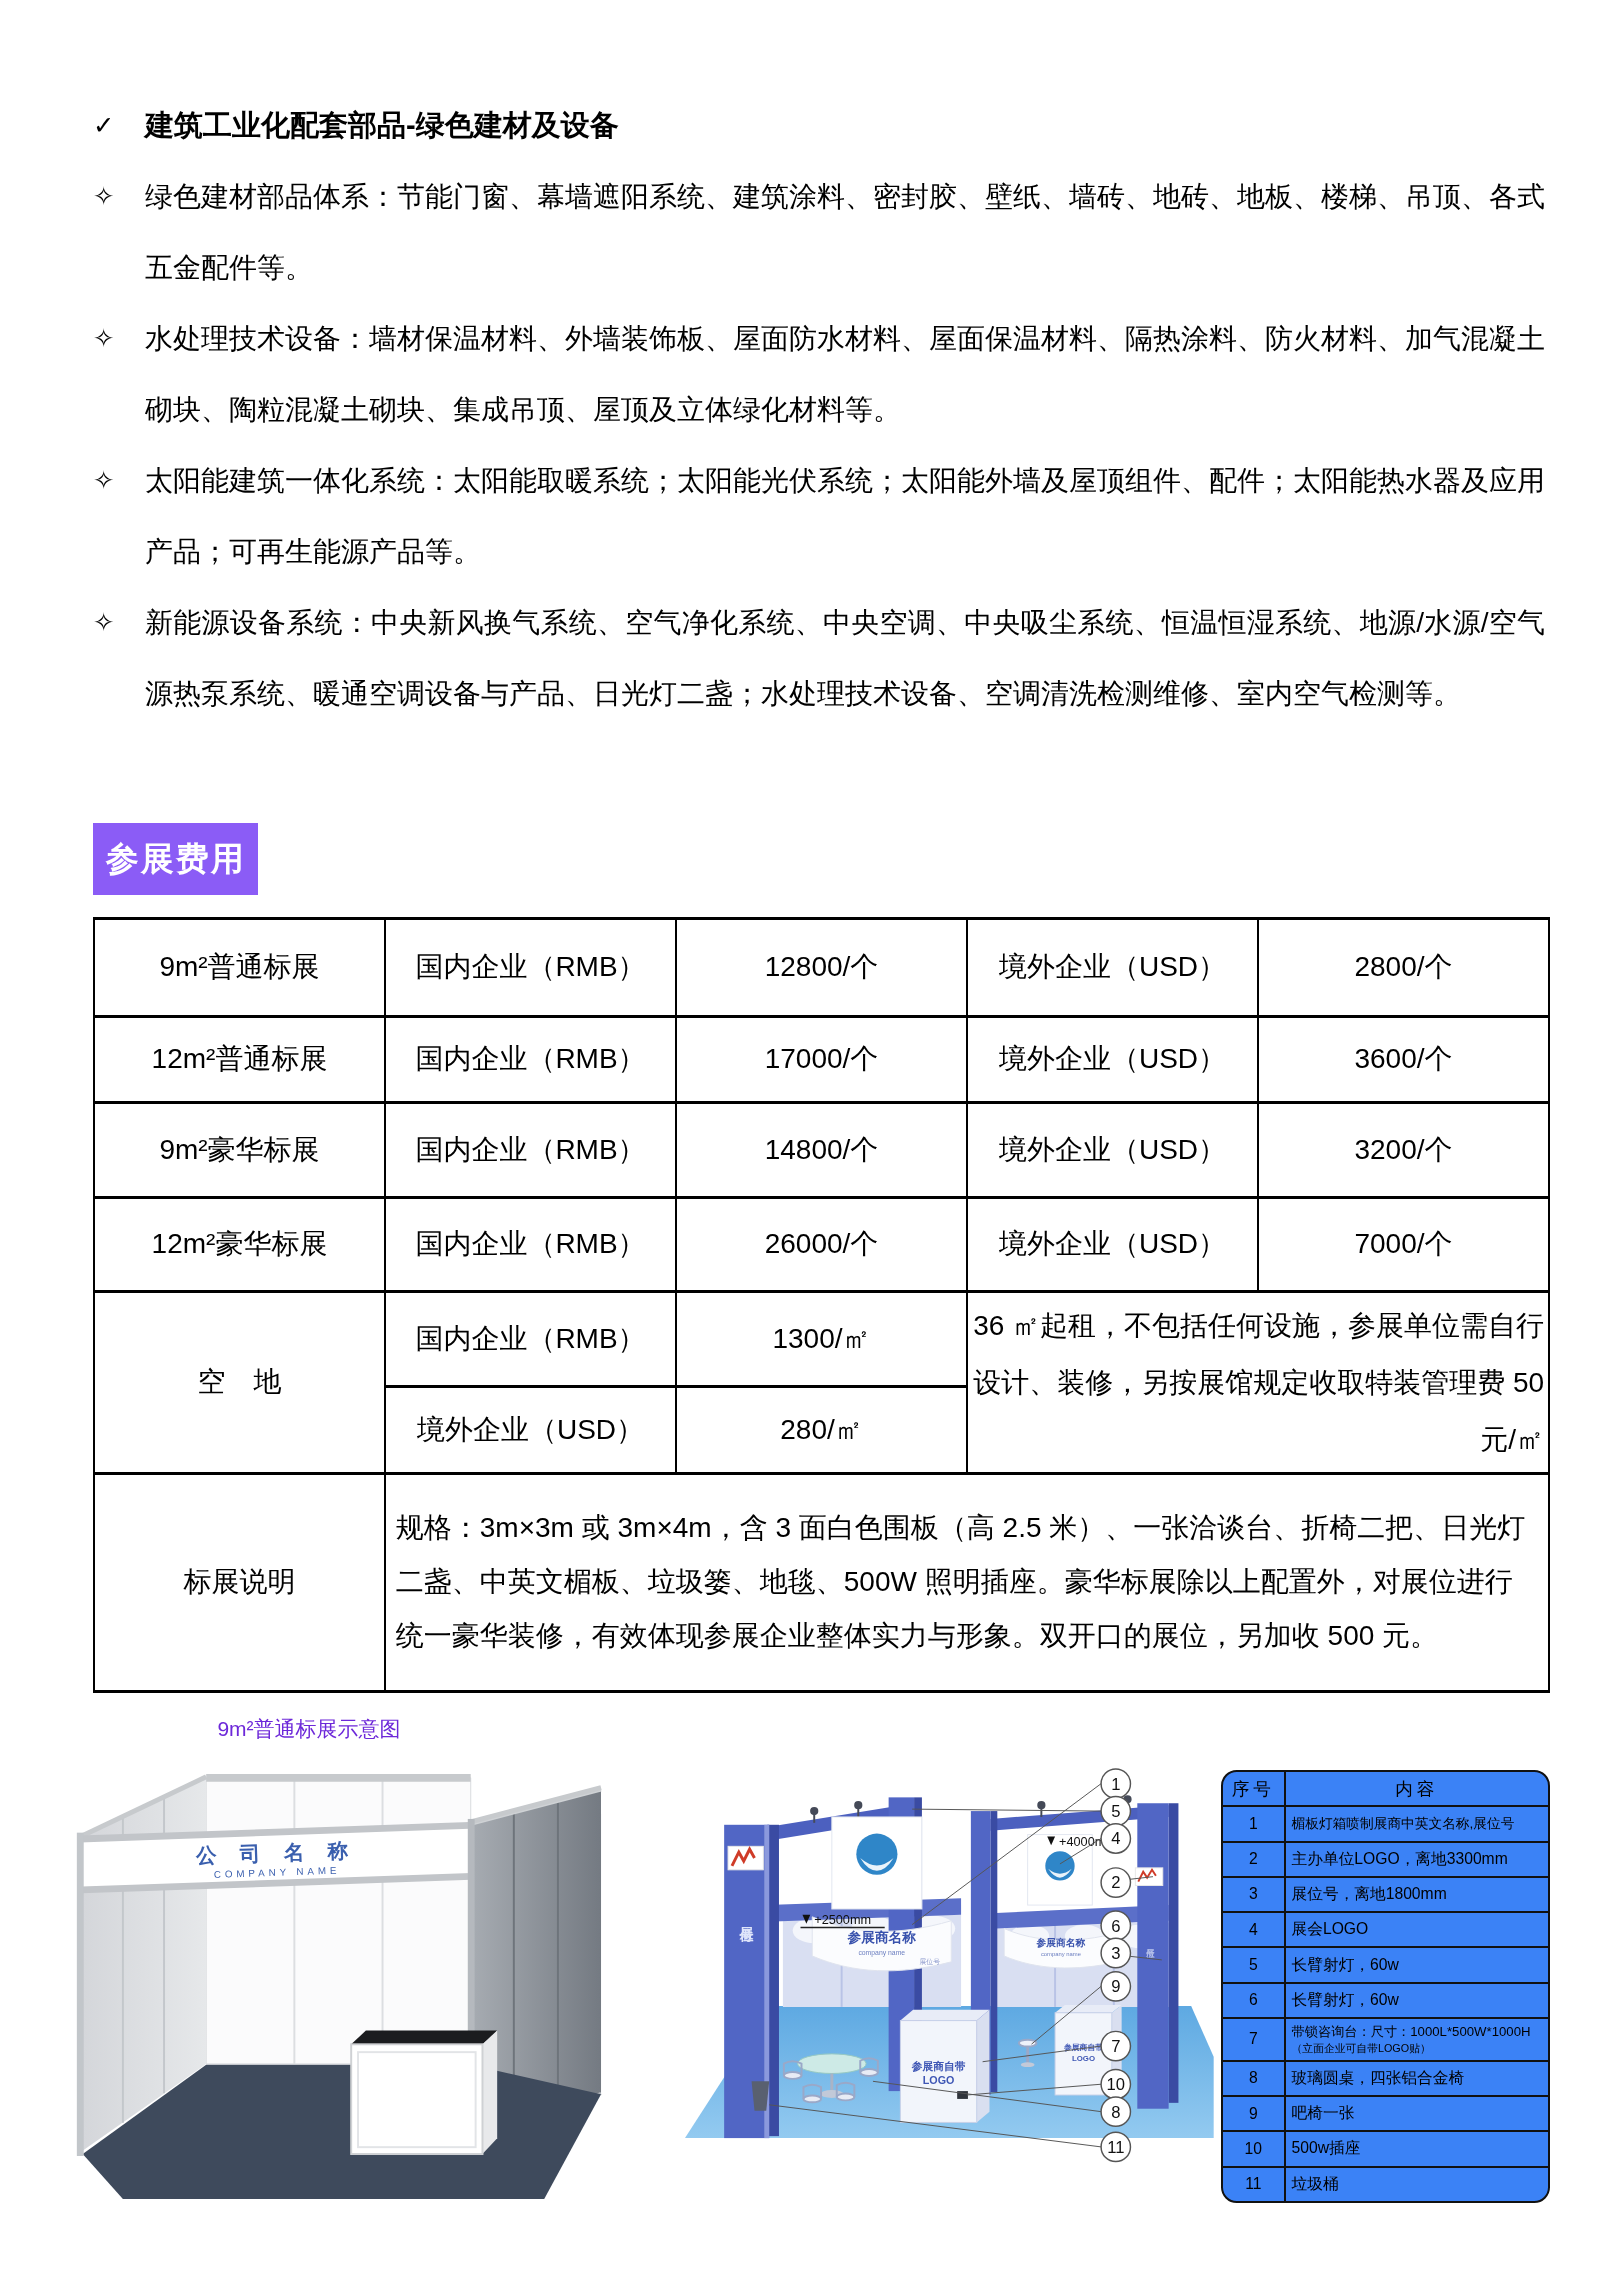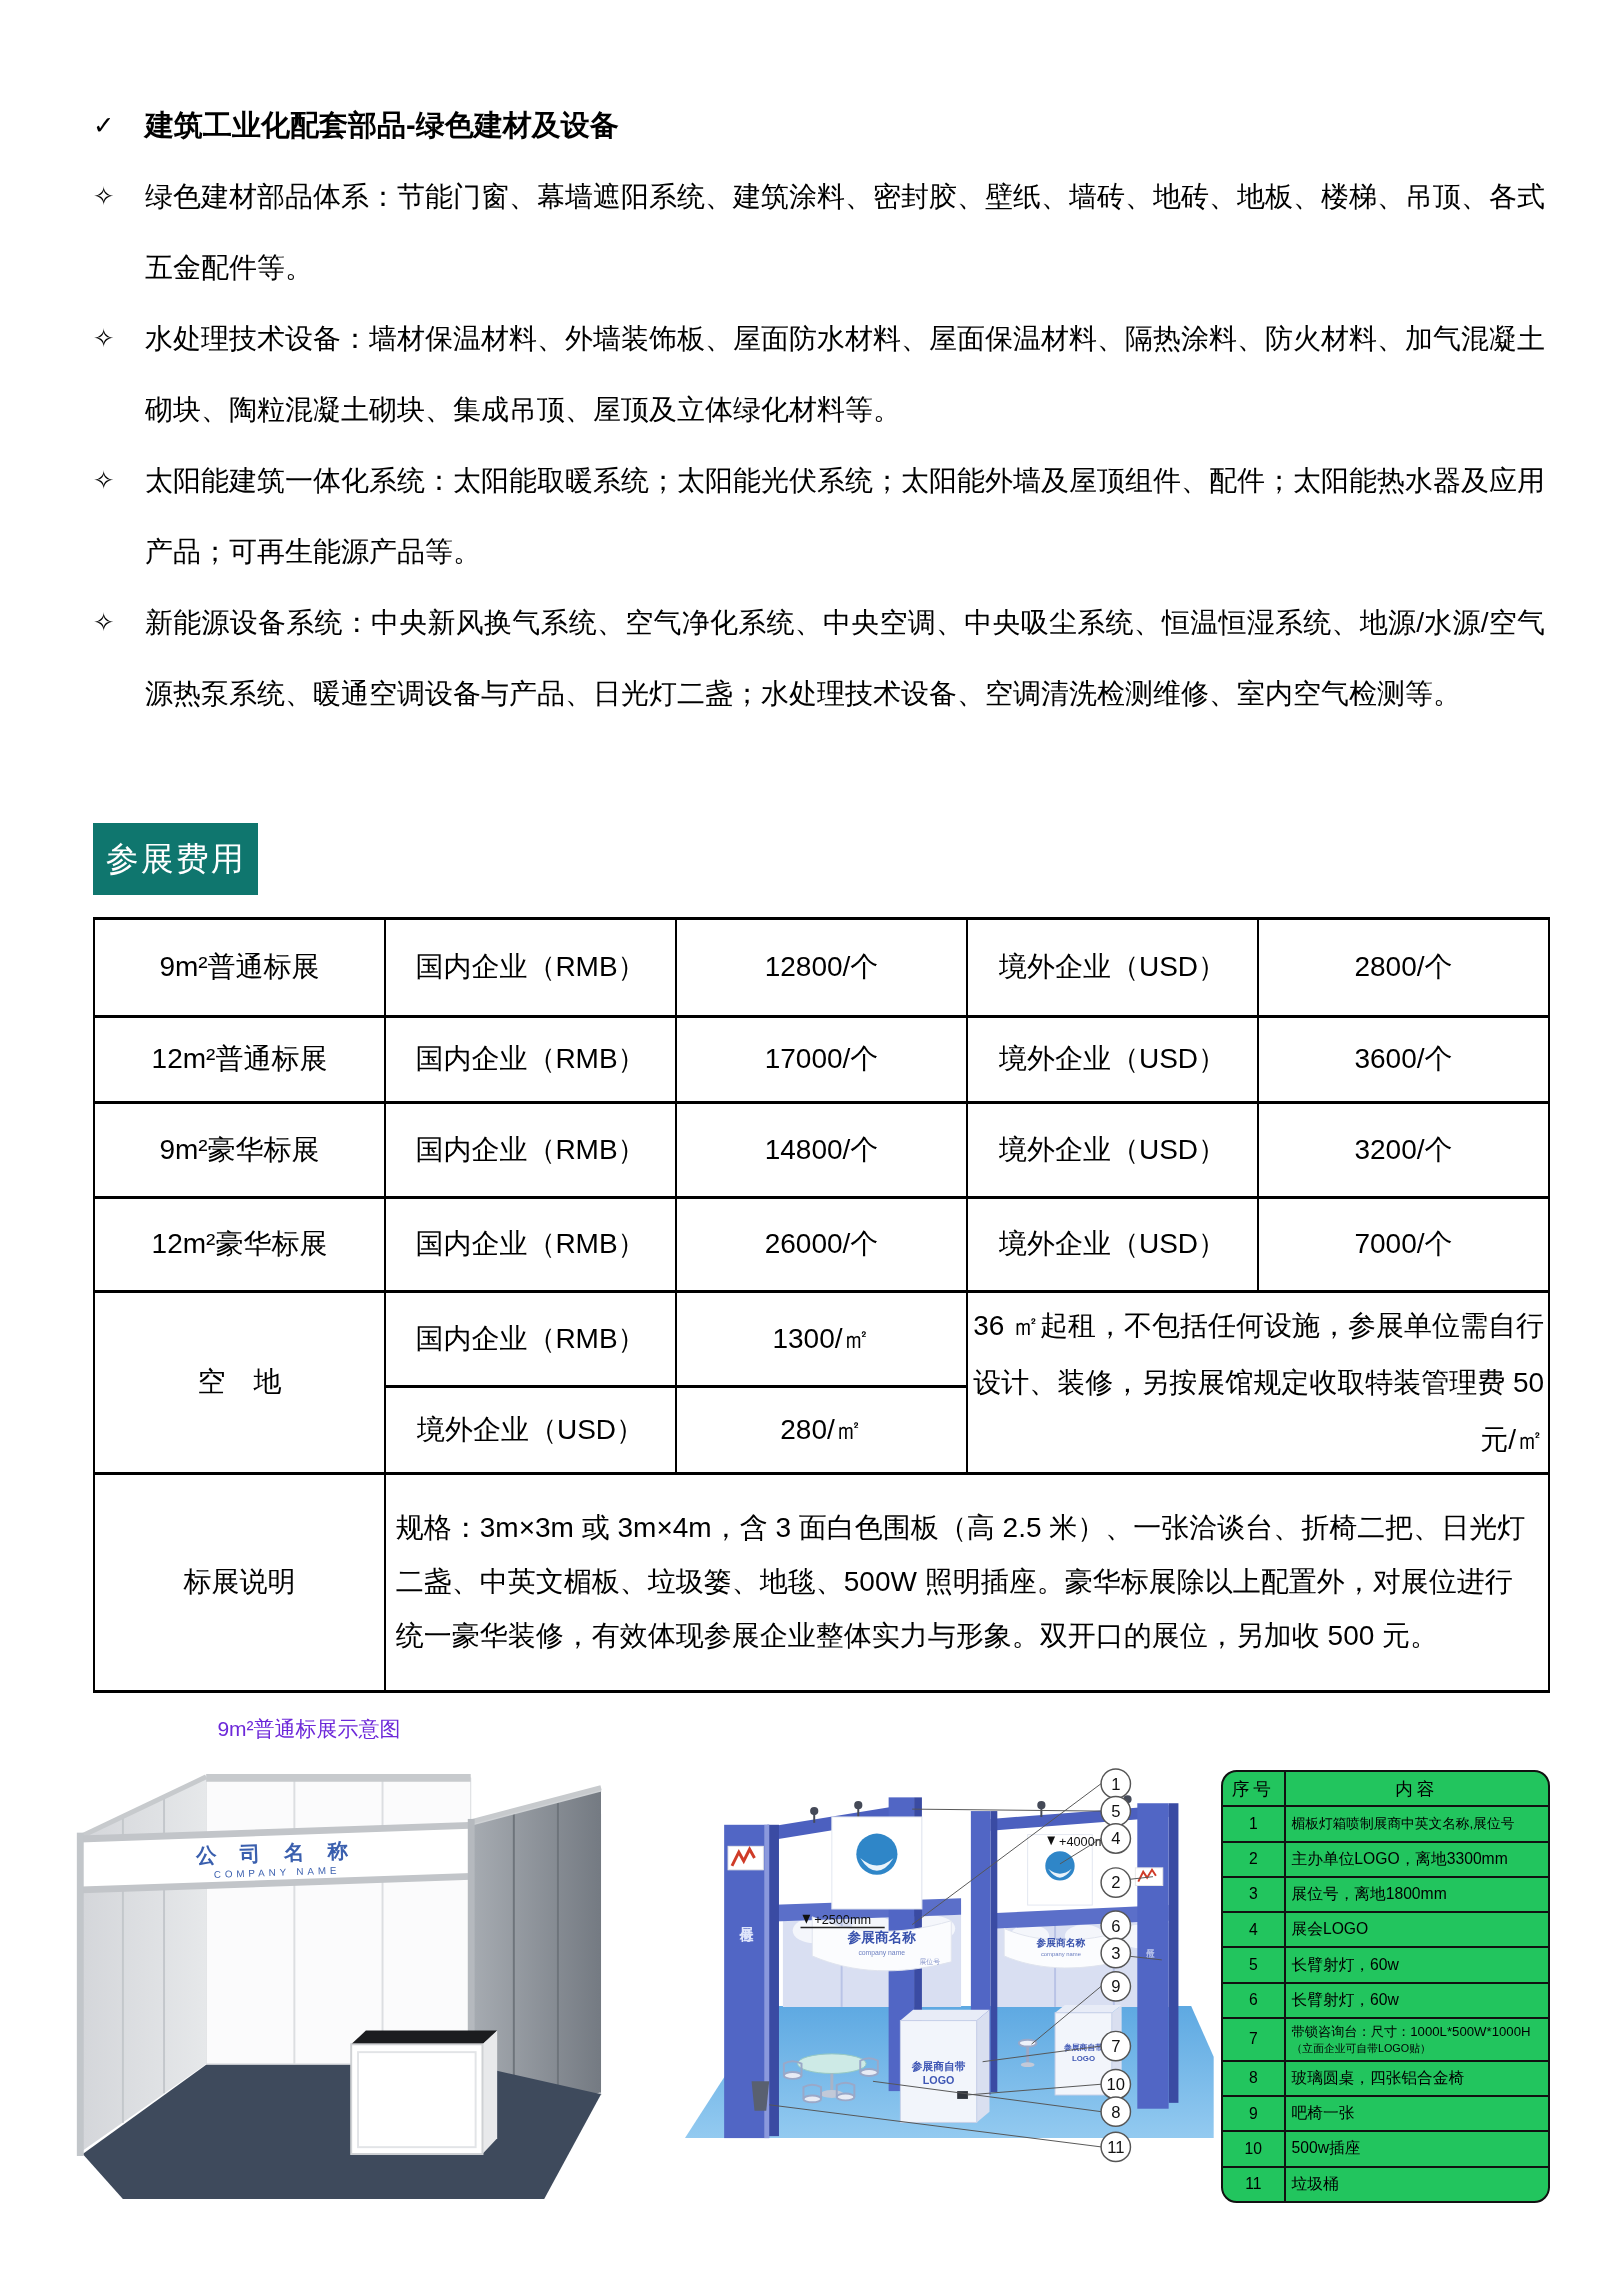--- a/index.html
+++ b/index.html
@@ -2,34 +2,34 @@
 <html><head>
 <meta charset="utf-8">
 <style>
   html,body{margin:0;padding:0;background:#ffffff;}
   body{width:1621px;height:2293px;font-family:"Liberation Sans",sans-serif;color:#000;position:relative;overflow:hidden;}
   .content{padding:90px 76px 0 93px;}
   .para{display:flex;font-size:28px;line-height:71px;}
   .para .marker{width:52px;flex:none;font-size:25.5px;}
   .para .txt{flex:1;text-align:justify;text-align-last:left;}
   .para.heading .txt{font-weight:bold;font-size:29px;}
-  .section-title{display:inline-block;background:#0f766e;color:#fff;font-weight:normal;
+  .section-title{display:inline-block;background:#8b5cf6;color:#fff;font-weight:bold;
     font-size:33px;padding:13.7px 12.7px;margin-top:94px;letter-spacing:2px;}
   table.fees{border-collapse:collapse;width:1457px;margin-top:21.6px;table-layout:fixed;border:2.9px solid #000;}
   table.fees td{border:2px solid #000;border-top-width:3.9px;border-bottom-width:3.9px;
     text-align:center;vertical-align:middle;font-size:28px;padding:0 5.9px;}
   table.fees td.left-note{text-align:right;line-height:57px;padding:3.9px 3.9px;margin-left:47px;}
   table.fees td.left-desc{text-align:left;line-height:54px;padding:5.9px 9.8px;}
   .captions{display:flex;margin-top:23.5px;margin-left:59px;}
   .cap{color:#6d28d9;font-size:21px;line-height:1.25;}
   .cap-left{width:500px;text-align:center;}
   .cap-right{margin-left:108px;width:902px;text-align:center;}
   .images{display:flex;margin-top:25.5px;margin-left:59px;align-items:flex-start;}
   .img2{margin-left:54px;}
-  .legend-wrap{margin-left:4.9px;margin-top:2px;width:325px;border:2.9px solid #111;border-radius:15.7px;overflow:hidden;background:#22c55e;}
+  .legend-wrap{margin-left:4.9px;margin-top:2px;width:325px;border:2.9px solid #111;border-radius:15.7px;overflow:hidden;background:#3b82f6;}
   .legend{border-collapse:collapse;width:100%;font-size:15.7px;}
   .legend td{border:2px solid #111;padding:3.9px 5.9px;height:25.5px;vertical-align:middle;}
   .legend td.no{width:49px;text-align:center;}
   .legend tr.hdr td{text-align:center;font-size:17.6px;letter-spacing:3.9px;}
   .legend td .sub{font-size:10.8px;margin-top:1px;}
   .legend tr td:first-child{border-left:none;}
   .legend tr td:last-child{border-right:none;}
   .legend tr:first-child td{border-top:none;}
   .legend tr:last-child td{border-bottom:none;}
   svg text{font-family:"Liberation Sans",sans-serif;}

